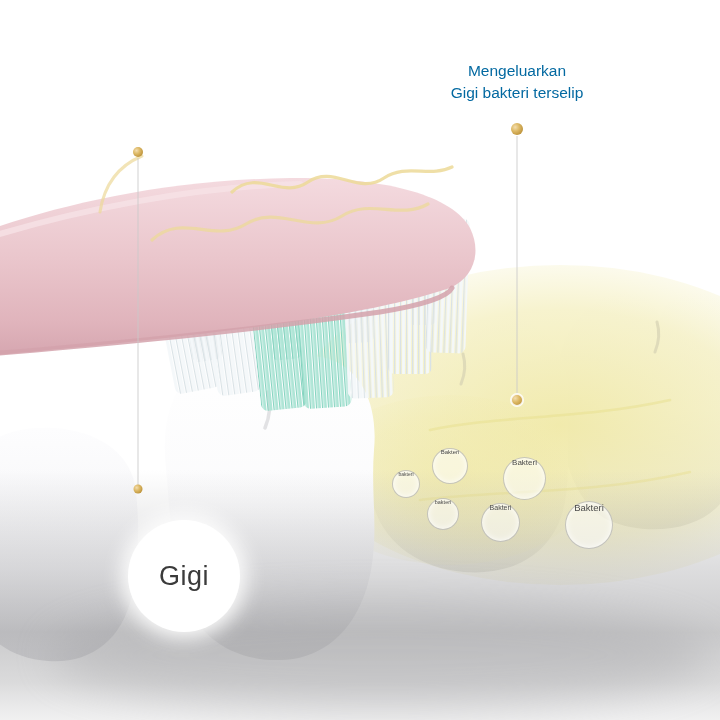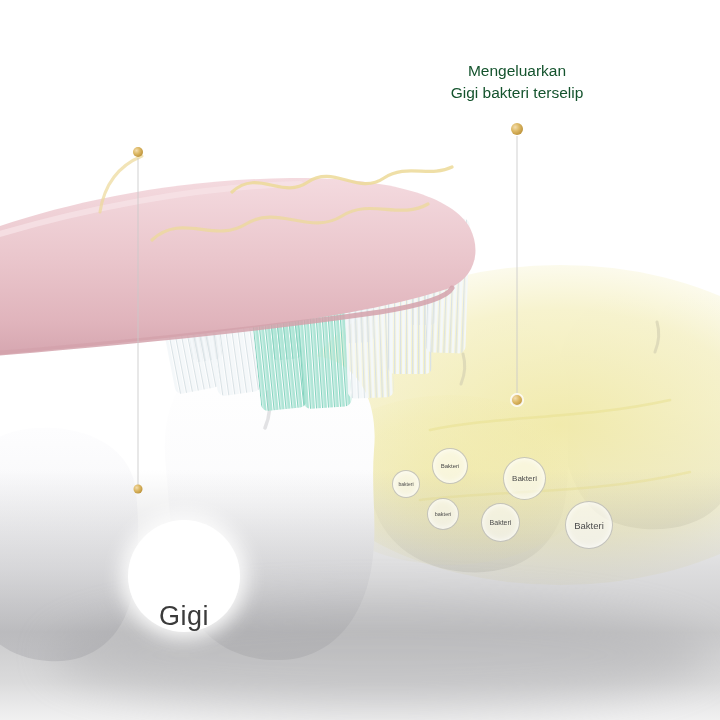--- a/index.html
+++ b/index.html
@@ -1,36 +1,36 @@
 <!DOCTYPE html>
 <html><head>
 <meta charset="utf-8">
 <style>
   html,body{margin:0;padding:0;background:#ffffff;}
   .stage{
     position:relative;width:720px;height:720px;background:#ffffff;
     overflow:hidden;font-family:"Liberation Sans",sans-serif;
   }
   .scene{position:absolute;left:0;top:0;}
-  .ann{position:absolute;text-align:center;color:#14532d;font-size:15.5px;line-height:1.45;}
+  .ann{position:absolute;text-align:center;color:#0369a1;font-size:15.5px;line-height:1.45;}
   .ann-line{display:block;}
   .ann-left{left:55px;top:86px;width:166px;}
   .ann-right{left:412px;top:60px;width:210px;}
   .gigi{
     position:absolute;left:128px;top:520px;width:112px;height:112px;border-radius:50%;
-    background:#ffffff;display:flex;align-items:flex-end;justify-content:center;
+    background:#ffffff;display:flex;align-items:center;justify-content:center;
     font-size:27px;color:#3b3b3b;letter-spacing:0.5px;
     box-shadow:0 0 18px 8px rgba(255,255,255,0.9), 0 6px 16px rgba(140,140,140,0.28);
   }
   .bac{
     position:absolute;border-radius:50%;
     background:rgba(255,255,255,0.55);
     border:1px solid rgba(150,150,150,0.5);
     box-shadow:inset 0 0 6px rgba(255,255,255,0.85);
-    display:flex;align-items:center;justify-content:center;
+    display:flex;justify-content:center;
     color:#4c4c4c;
   }
 </style>
 </head>
 <body>
 
 <div class="stage">
 
   <svg class="scene" width="720" height="720" viewBox="0 0 720 720">
     <defs>

